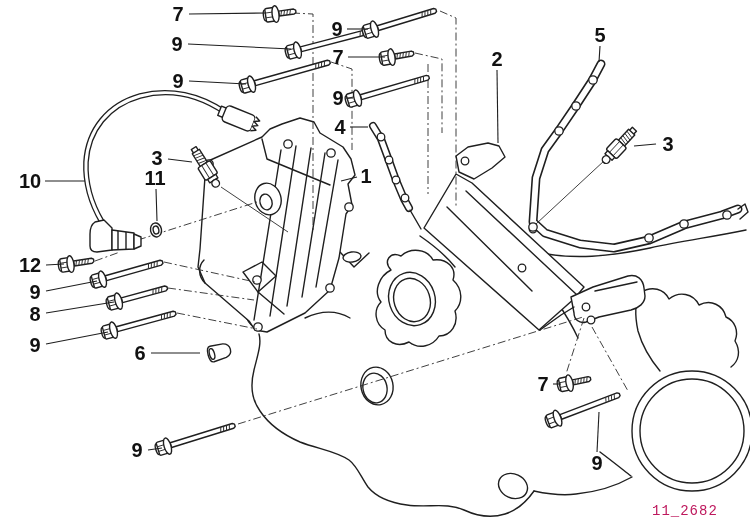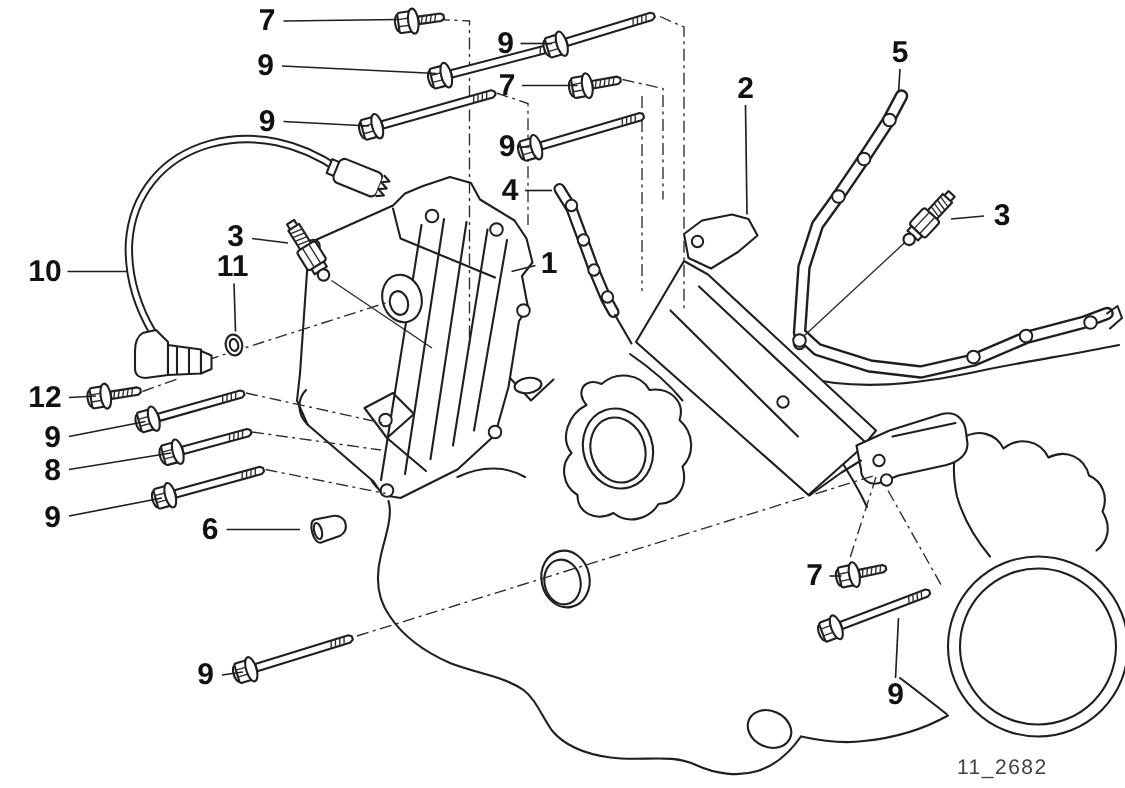--- a/index.html
+++ b/index.html
@@ -12,22 +12,22 @@
   .dd  {fill:none;stroke:#2b2b2b;stroke-width:0.9;stroke-dasharray:8 3 2 3;}
   .g9  {fill:none;stroke:#1f1f1f;stroke-width:9;stroke-linejoin:round;stroke-linecap:round;}
   .g9w {fill:none;stroke:#ffffff;stroke-width:5.8;stroke-linejoin:round;stroke-linecap:round;}
   .g8  {fill:none;stroke:#1f1f1f;stroke-width:8;stroke-linejoin:round;stroke-linecap:round;}
   .g8w {fill:none;stroke:#ffffff;stroke-width:5;stroke-linejoin:round;stroke-linecap:round;}
   .cab {fill:none;stroke:#1f1f1f;stroke-width:5.6;stroke-linecap:round;}
   .cabw{fill:none;stroke:#ffffff;stroke-width:3;stroke-linecap:round;}
   .hole{fill:#ffffff;stroke:#1f1f1f;stroke-width:1.3;}
   .leader{stroke:#1f1f1f;stroke-width:1.1;}
   .callout{font-family:"Liberation Sans",sans-serif;font-weight:bold;font-size:20px;fill:#111;}
-  #diagram-code{position:absolute;left:638px;top:503px;color:#404040;
-                font-family:Liberation Sans, sans-serif;font-size:14px;letter-spacing:1px;}
+  #diagram-code{position:absolute;left:652px;top:503px;color:#be185d;
+                font-family:Liberation Mono, monospace;font-size:14px;letter-spacing:1px;}
 </style>
 </head>
 <body>
 
 <div id="viewport">
   <svg id="cv" width="750" height="525" viewBox="0 0 750 525">
       <g>
         <path d="M247,266 C236,276 238,291 249,299 C243,310 245,321 254,327" class="ln"></path>
         <path d="M259,334 C262,344 257,357 254,370 C250,386 252,400 260,411 C270,426 284,435 300,442 C318,449 336,451 349,460 C357,466 361,477 368,487 C377,498 392,503 407,505 C428,508 447,502 464,510 C477,516 492,518 505,514 C518,510 527,501 534,491" class="ln"></path>
         <path d="M534,491 C548,494 562,496 576,494 C596,492 616,486 632,477" class="ln"></path>

